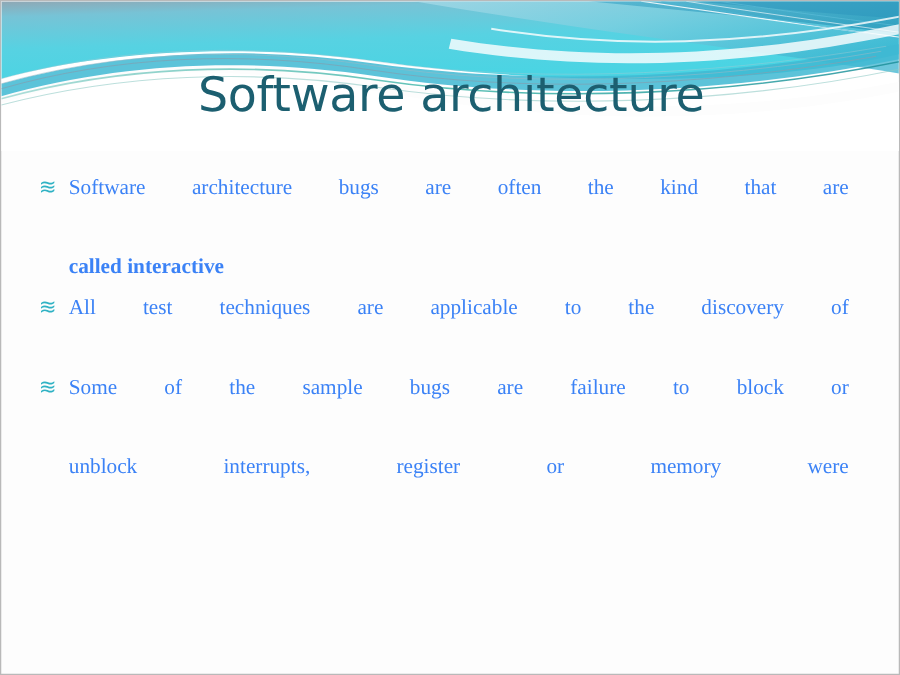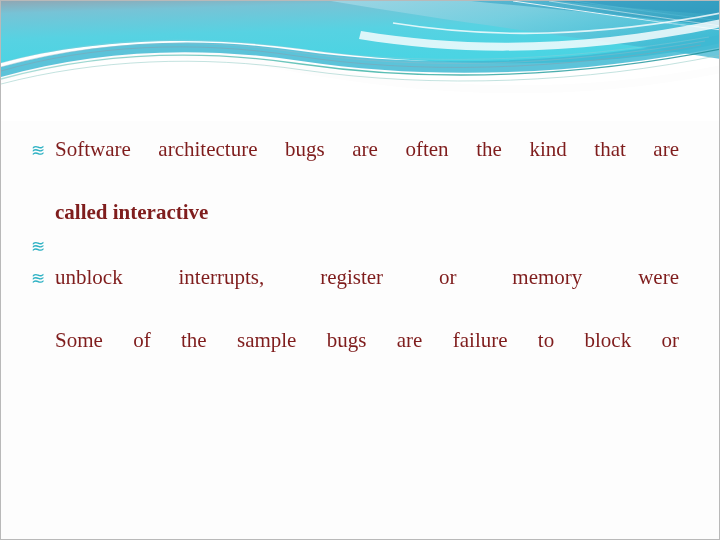--- a/index.html
+++ b/index.html
@@ -66,23 +66,23 @@
     font-family: "DejaVu Sans", sans-serif;
     font-size: 17px;
     line-height: 31px;
     color: #2fb2c4;
     text-align: left;
     transform: translateY(1px);
   }
   .bullet-text {
     flex: 1 1 auto;
     font-family: "Liberation Serif", serif;
-    font-size: 21px;
+    font-size: 17px;
     line-height: 31.5px;
-    color: #7f1d1d;
+    color: #3b82f6;
     text-align: justify;
     text-justify: inter-word;
     hyphens: none;
   }
   .bullet-text .ln {
     display: block;
     font-weight: bold;
   }
   .bullet-text .just {
     display: block;
@@ -148,39 +148,41 @@
       <path d="M512,0 C580,10 650,20 720,29" fill="none" stroke="#ffffff" stroke-width="1" opacity="0.85"></path>
       <path d="M528,0 C596,11 662,21 720,30" fill="none" stroke="#4fb7d6" stroke-width="0.8" opacity="0.7"></path>
       <path d="M548,0 C612,10 670,18 720,25" fill="none" stroke="#ffffff" stroke-width="0.7" opacity="0.7"></path>
       <path d="M574,0 C628,8 680,15 720,20" fill="none" stroke="#63c2dc" stroke-width="0.7" opacity="0.6"></path>
 
       <path d="M360,30 C470,48 586,46 720,18 L720,26 C584,54 468,56 358,38 Z" fill="#ffffff" opacity="0.8"></path>
       <path d="M392,22 C492,38 596,36 720,12" fill="none" stroke="#ffffff" stroke-width="1.6" opacity="0.8"></path>
     </svg>
   </div>
 
+  <div class="title">Software architecture</div>
 
   <div class="body-area">
 
     <div class="bullet-row">
       <span class="bullet-mark">≋</span>
       <span class="bullet-text">
         <span class="just">Software architecture bugs are often the kind that are</span>
         <span class="ln">called interactive</span>
       </span>
     </div>
 
     <div class="bullet-row">
       <span class="bullet-mark">≋</span>
       <span class="bullet-text">
+        <span class="just">All test techniques are applicable to the discovery of</span>
       </span>
     </div>
 
     <div class="bullet-row">
       <span class="bullet-mark">≋</span>
       <span class="bullet-text">
+        <span class="just">Some of the sample bugs are failure to block or</span>
         <span class="just">unblock interrupts, register or memory were</span>
-        <span class="just">Some of the sample bugs are failure to block or</span>
       </span>
     </div>
 
   </div>
 </div>
 
 </body></html>

